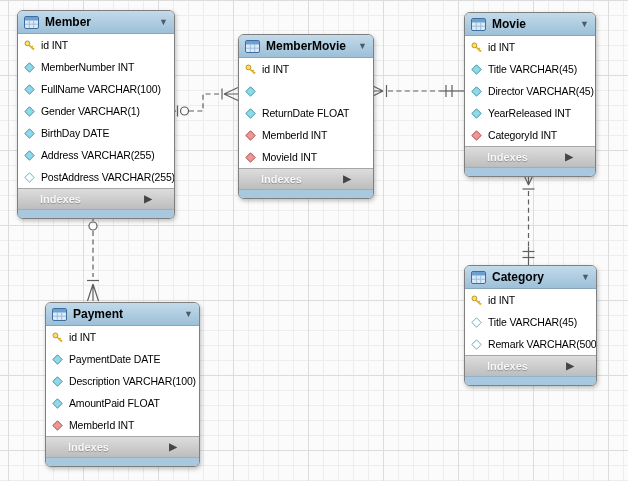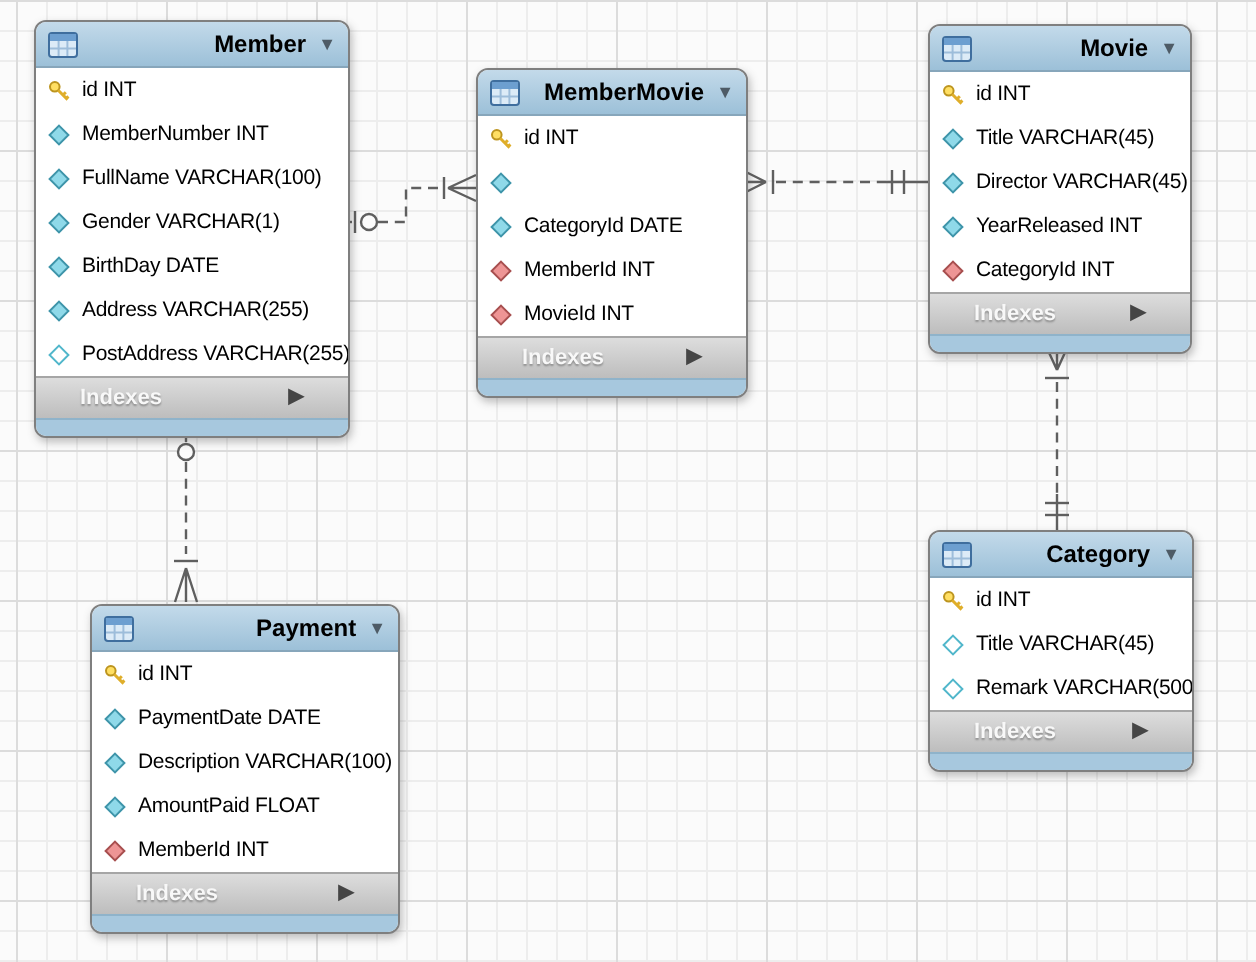--- a/index.html
+++ b/index.html
@@ -16,21 +16,20 @@
     background-position:8px 0,0 0,8px 0,0 0;
   }
   .connectors{position:absolute;left:0;top:0;z-index:1;}
   .connectors path{stroke:#5f5f5f;stroke-width:1.2;fill:none;}
   .connectors path.dash{stroke-dasharray:5 3.4;}
   .connectors circle{fill:#fbfbfb;stroke:#5f5f5f;stroke-width:1.2;}
   .table{
     position:absolute;z-index:2;background:#ffffff;
     border:1px solid #7f7f7f;border-radius:6px;overflow:hidden;
     box-shadow:1px 2px 4px rgba(70,70,70,.35);
-    text-align:right;
   }
   .thead{
     height:22px;display:flex;align-items:center;gap:6px;padding:0 6px;
     background:linear-gradient(#c3daea,#9cc0d8);
     border-bottom:1px solid #87a6bb;
   }
   .ttitle{font-weight:bold;font-size:12px;color:#000;flex:1 1 auto;white-space:nowrap;}
   .collapse{font-size:9px;color:#4e5b66;line-height:1;}
   .ticon svg{display:block;}
   .tbody{background:#fff;}
@@ -204,21 +203,21 @@
               <path d="M5.5 0.8 L10.2 5.5 L5.5 10.2 L0.8 5.5 Z" fill="#8fd9e9" stroke="#3f95aa"></path>
             </svg>
           </span>
         </div>
         <div class="frow">
           <span class="ficon">
             <svg width="11" height="11" viewBox="0 0 11 11">
               <path d="M5.5 0.8 L10.2 5.5 L5.5 10.2 L0.8 5.5 Z" fill="#8fd9e9" stroke="#3f95aa"></path>
             </svg>
           </span>
-          <span>CategoryId DATE</span>
+          <span>ReturnDate FLOAT</span>
         </div>
         <div class="frow">
           <span class="ficon">
             <svg width="11" height="11" viewBox="0 0 11 11">
               <path d="M5.5 0.8 L10.2 5.5 L5.5 10.2 L0.8 5.5 Z" fill="#ee9595" stroke="#a85050"></path>
             </svg>
           </span>
           <span>MemberId INT</span>
         </div>
         <div class="frow">

